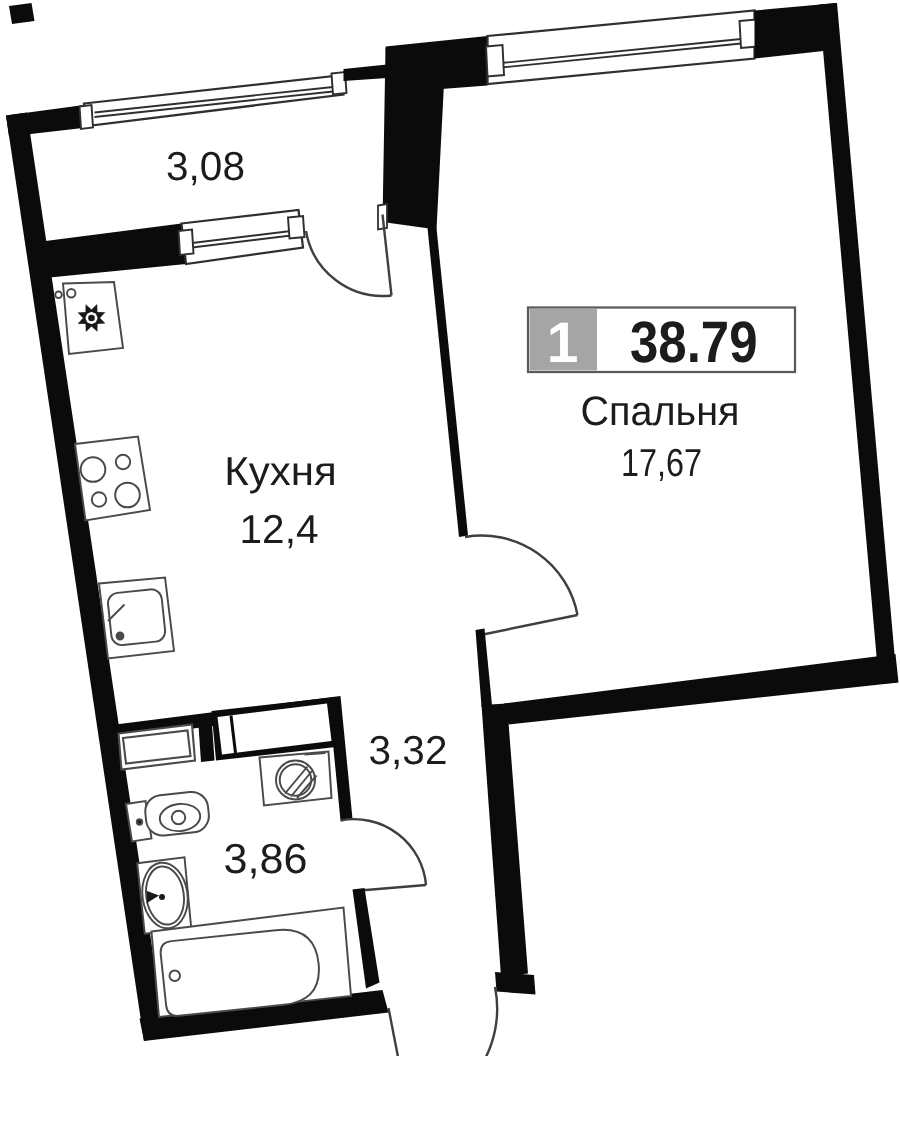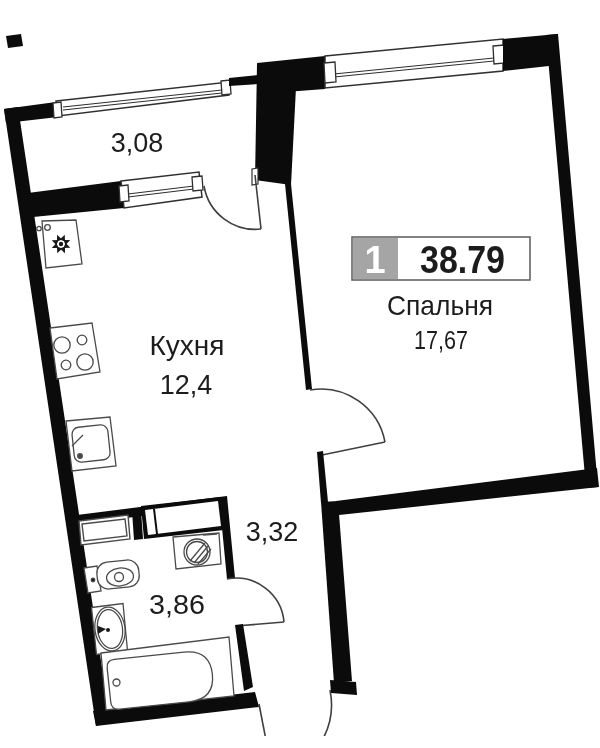--- a/index.html
+++ b/index.html
@@ -1,16 +1,16 @@
 <!DOCTYPE html>
 <html><head>
 <meta charset="utf-8">
 <style>
 html,body{margin:0;padding:0;background:#ffffff;}
-#plan{width:600px;height:704px;position:relative;font-family:"Liberation Sans",sans-serif;margin-top:32px;}
+#plan{width:600px;height:704px;position:relative;font-family:"Liberation Sans",sans-serif;}
 text{font-family:"Liberation Sans",sans-serif;fill:#1c1c1c;}
 </style>
 </head>
 <body>
 <div id="plan">
 <svg width="600" height="748" viewBox="0 0 600 748">
 
 <rect x="0" y="0" width="600" height="748" fill="#ffffff"></rect>
 
 <polygon points="18,85 256,50 256,145 100,150 30,160" fill="#ffffff"></polygon>

